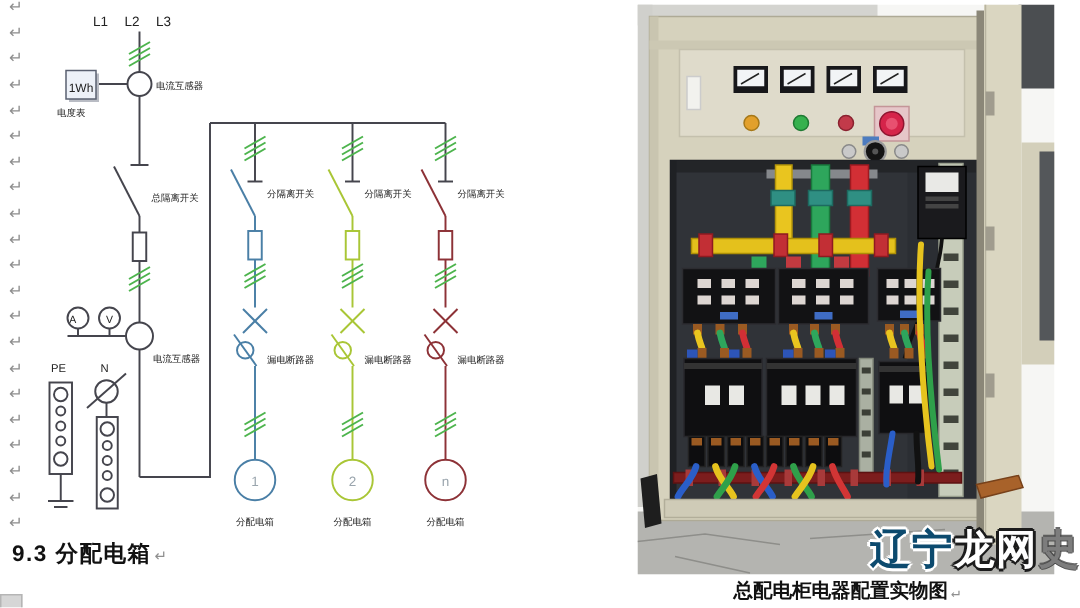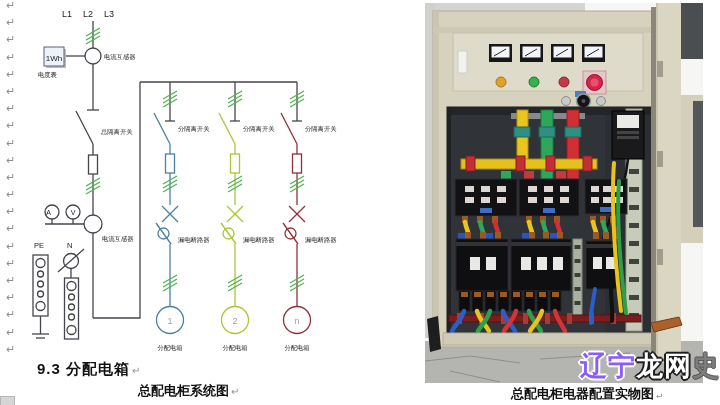--- a/index.html
+++ b/index.html
@@ -1,28 +1,28 @@
 <!DOCTYPE html>
 <html><head>
 <meta charset="utf-8">
 <style>
   html,body{margin:0;padding:0;background:#fff;}
   #page{position:relative;width:720px;height:405px;overflow:hidden;background:#ffffff;
         font-family:"Liberation Sans",sans-serif;}
   .pilcol{position:absolute;left:6px;top:-3px;display:flex;flex-direction:column;}
   .pilcol span{height:17.2px;line-height:17.2px;font-size:11px;color:#8f8f8f;}
   .heading{position:absolute;left:8px;top:360px;font-size:15px;font-weight:bold;color:#111;
-           letter-spacing:1px;white-space:nowrap;margin-left:29px;}
+           letter-spacing:1px;white-space:nowrap;}
   .cap{position:absolute;font-weight:bold;font-size:13px;color:#111;white-space:nowrap;}
   .cap-left{left:138px;top:382px;}
-  .cap-right{left:511px;top:385px;font-family:Liberation Mono, monospace;}
+  .cap-right{left:489px;top:385px;font-family:Liberation Mono, monospace;}
   .pil-inline{font-weight:normal;color:#8f8f8f;font-size:10px;padding-left:2px;}
   .wm{position:absolute;left:580px;top:348px;font-size:27px;font-weight:bold;
       white-space:nowrap;letter-spacing:1px;z-index:5;}
-  .wm .wm-red{color:#8b5cf6;
+  .wm .wm-red{color:#0c4a6e;
       text-shadow:-2px 0 #fff,2px 0 #fff,0 -2px #fff,0 2px #fff,-1px -1px #fff,1px -1px #fff,-1px 1px #fff,1px 1px #fff;text-align:right;}
   .wm .wm-white{color:#ffffff;
       text-shadow:-2px 0 #1c1c1c,2px 0 #1c1c1c,0 -2px #1c1c1c,0 2px #1c1c1c,-1px -1px #1c1c1c,1px -1px #1c1c1c,-1px 1px #1c1c1c,1px 1px #1c1c1c;text-align:center;}
   .wm .wm-gray{color:rgba(135,135,135,.85);
       text-shadow:-1px 0 rgba(70,70,70,.8),1px 0 rgba(70,70,70,.8),0 -1px rgba(70,70,70,.8),0 1px rgba(70,70,70,.8);}
   .corner-box{position:absolute;left:0;top:396px;width:13px;height:9px;background:#d6d6d6;border:1px solid #b5b5b5;}
   svg{position:absolute;}
   #diagram-svg{left:0;top:0;}
   #photo-svg{left:425px;top:3px;}
   text{font-family:"Liberation Sans",sans-serif;}
@@ -520,18 +520,17 @@
     <polygon points="2,316 13,313 16,346 5,349" fill="#1e1e1e"></polygon>
     <polygon points="226,320 254,314 257,322 229,329" fill="#a8622a" stroke="#77411a"></polygon>
   </svg>
 
   <div class="wm">
     <span class="wm-red">辽宁</span><span class="wm-white">龙网</span><span class="wm-gray">史</span>
   </div>
 
   <div class="heading"><span>9.3 分配电箱</span><span class="pil-inline">↵</span></div>
 
-  <div class="cap cap-left"><span>总配电柜系统图</span><span class="pil-inline">↵</span></div>
 
   <div class="cap cap-right"><span>总配电柜电器配置实物图</span><span class="pil-inline">↵</span></div>
 
   <div class="corner-box"></div>
 </div>
 
 </body></html>

